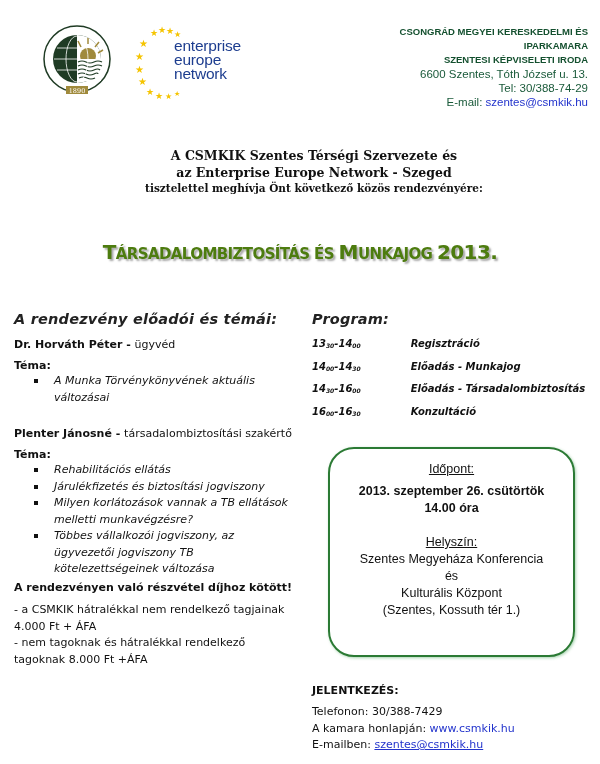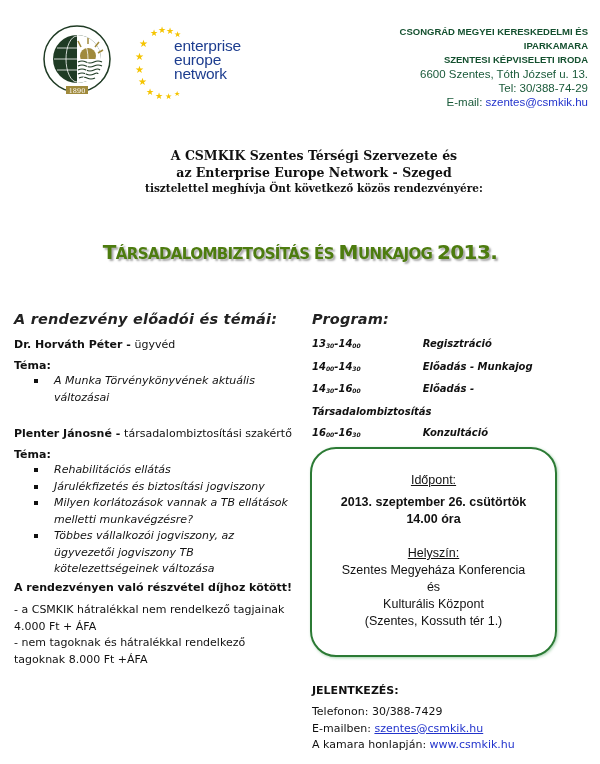--- a/index.html
+++ b/index.html
@@ -34,23 +34,23 @@
   ul.topics { list-style: none; margin-left: 10px; margin-bottom: 2px; }
   ul.topics li { position: relative; padding-left: 30px; font-style: italic; font-size: 11px; line-height: 16.5px; }
   ul.topics li::before { content: ""; position: absolute; left: 10px; top: 6px; width: 4px; height: 4px; background: #111; }
   .fee-head { font-weight: bold; font-size: 11px; line-height: 16.5px; margin-bottom: 6px; }
   .fee-line { font-size: 11px; line-height: 16.5px; }
 
   
   .right { position: absolute; left: 312px; top: 311px; width: 280px; font-family: "DejaVu Sans", sans-serif; }
   .prog-item { font-style: italic; font-weight: bold; font-size: 10px; line-height: 21.5px; color: #111; }
   .prog-item sub { font-size: 6px; vertical-align: baseline; position: relative; top: 1px; }
-  .prog-item .lbl { margin-left: 14px; padding-left: 48px; }
+  .prog-item .lbl { margin-left: 2px; padding-left: 48px; }
 
-  .box { position: absolute; left: 310px; top: 447px; width: 247px; height: 210px; border: 2px solid #2b7a34; border-radius: 26px; box-shadow: 1px 1px 3px rgba(60,160,80,0.45); text-align: center; font-family: "Liberation Sans", sans-serif; font-size: 12.5px; color: #111; padding-top: 23px; }
+  .box { position: absolute; left: 328px; top: 447px; width: 247px; height: 210px; border: 2px solid #2b7a34; border-radius: 26px; box-shadow: 1px 1px 3px rgba(60,160,80,0.45); text-align: center; font-family: "Liberation Sans", sans-serif; font-size: 12.5px; color: #111; padding-top: 12px; }
   .box .u { text-decoration: underline; line-height: 17px; }
   .box .date { font-weight: bold; margin-top: 5px; line-height: 17px; }
   .box .time { font-weight: bold; line-height: 17px; margin-bottom: 17px; }
   .box .loc { line-height: 17px; }
 
   .reg { position: absolute; left: 312px; top: 683px; font-family: "DejaVu Sans", sans-serif; font-size: 11px; color: #111; }
   .reg .h { font-weight: bold; line-height: 16px; margin-bottom: 5px; }
   .reg .row { line-height: 16.5px; }
   .reg .mail { color: #2233cc; text-decoration: underline; }
   .reg .web { color: #2233cc; }
@@ -170,15 +170,15 @@
   <div class="u">Helyszín:</div>
   <div class="loc">Szentes Megyeháza Konferencia</div>
   <div class="loc">és</div>
   <div class="loc">Kulturális Központ</div>
   <div class="loc">(Szentes, Kossuth tér 1.)</div>
 </div>
 
 <div class="reg">
   <div class="h">JELENTKEZÉS:</div>
   <div class="row"><span>Telefonon: </span><span>30/388-7429</span></div>
+  <div class="row"><span>A kamara honlapján: </span><span class="web">www.csmkik.hu</span></div>
   <div class="row"><span>E-mailben: </span><span class="mail">szentes@csmkik.hu</span></div>
-  <div class="row"><span>A kamara honlapján: </span><span class="web">www.csmkik.hu</span></div>
 </div>
 
 </body></html>

